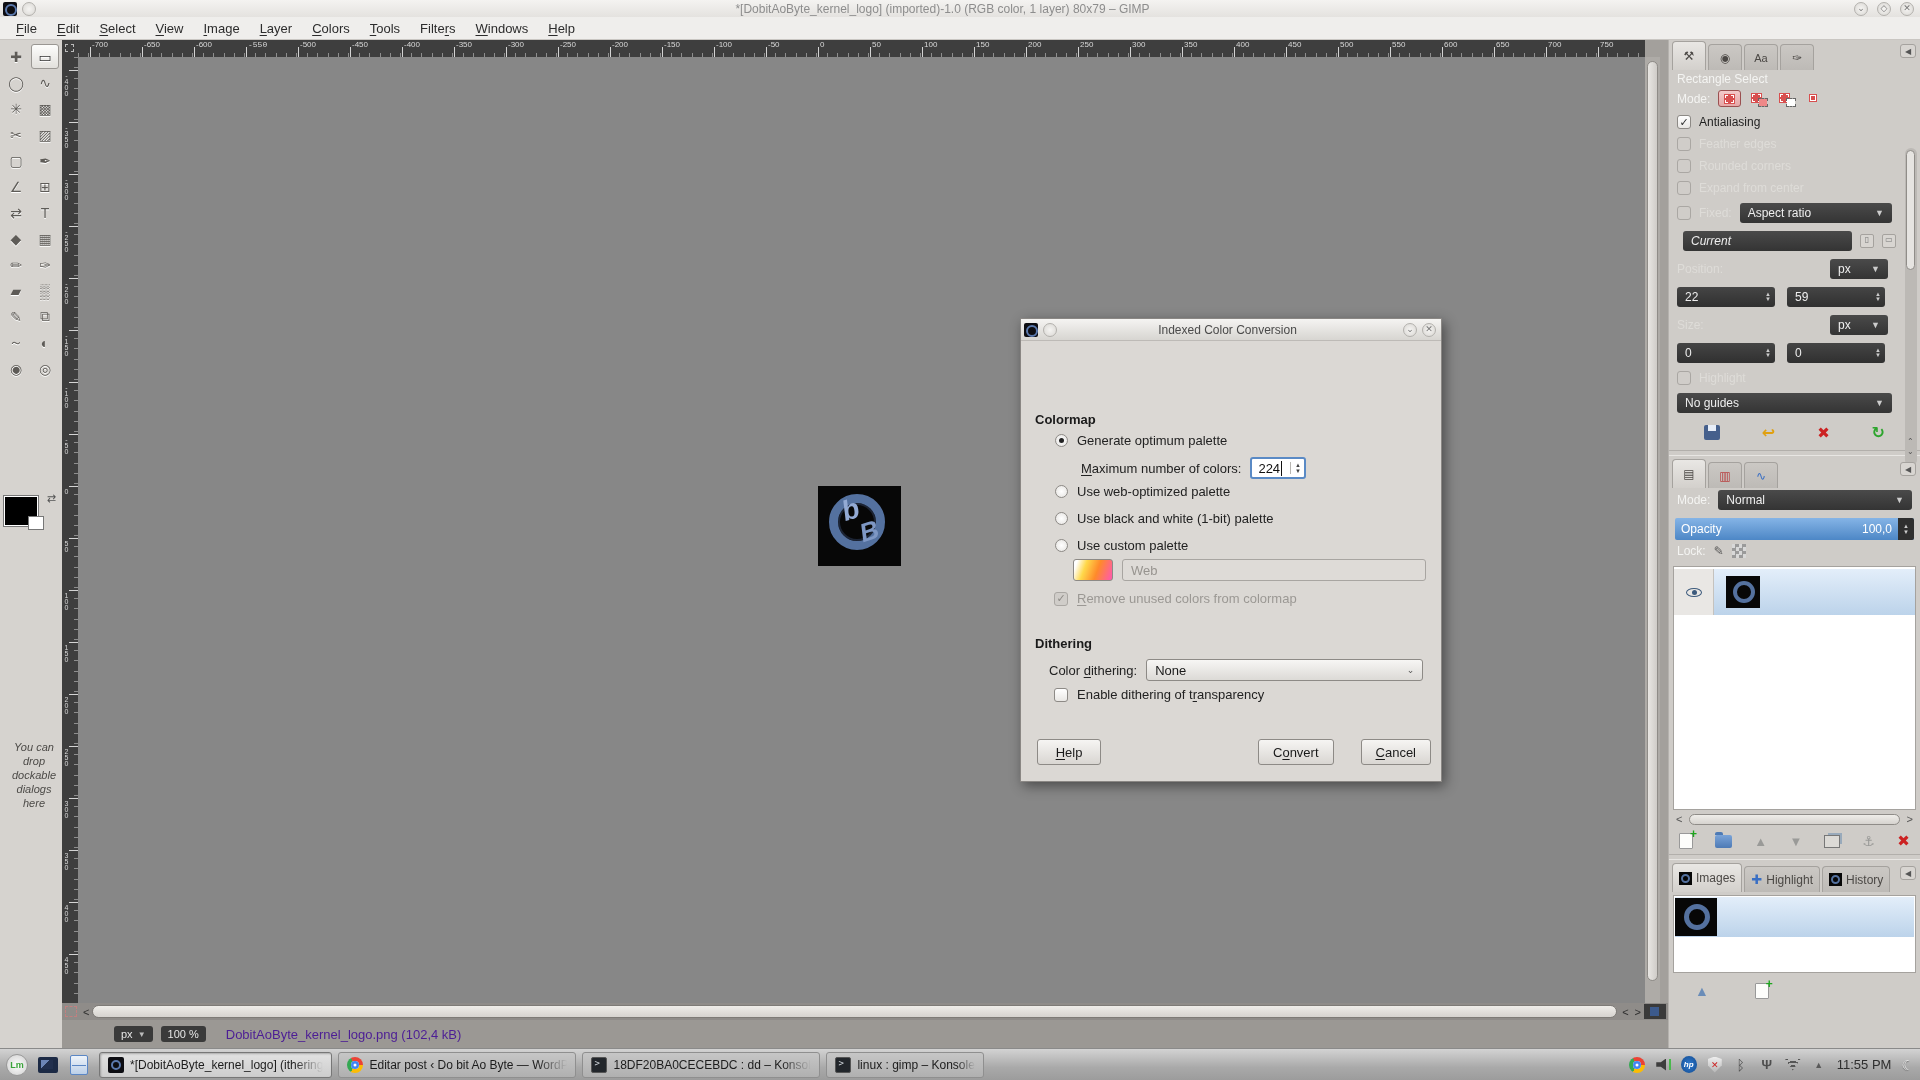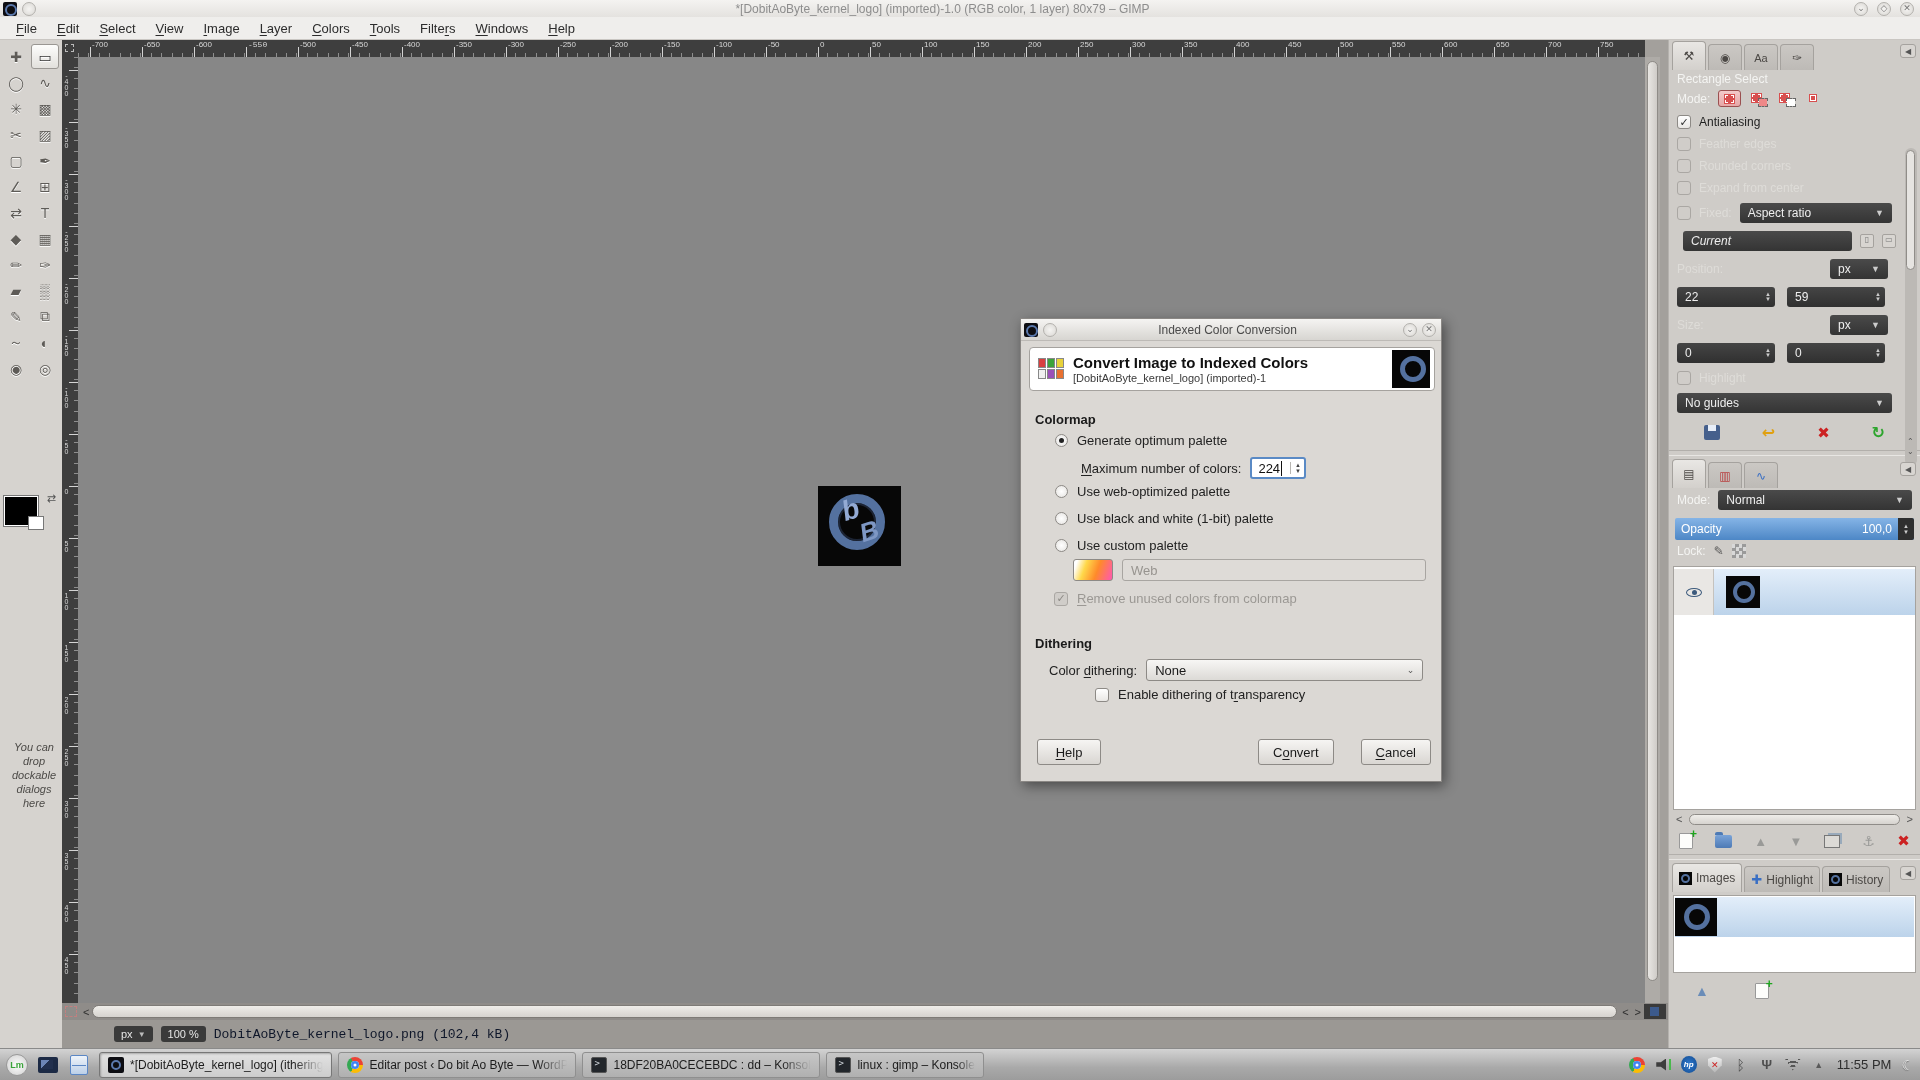--- a/index.html
+++ b/index.html
@@ -65,21 +65,21 @@
   .qmask { width:12px; height:11px; border:1px dashed #c08080; margin:0 3px; }
   .scroll-arrow { color:#2e2e2e; font-size:11px; padding:0 3px; }
   .hscroll-trough { flex:1; height:13px; background:linear-gradient(#efede9,#d6d3cf); border:1px solid #7e7b77; border-radius:7px; margin-right:2px; }
   .navbtn { width:22px; height:15px; background:#3a3a3a; margin-right:2px; position:relative; }
   .navbtn i { position:absolute; left:6px; top:3px; width:9px; height:9px; background:#3c5a8c; }
   .statusbar { position:absolute; left:0; top:980px; width:1606px; height:28px; background:#9b9894; display:flex; align-items:center; color:#f2f2f2; }
   .chip { background:#3a3a3a; color:#e6e6e6; border-radius:3px; font-size:11px; padding:2px 7px; display:inline-flex; align-items:center; gap:5px; }
   .chip .cv { font-size:8px; color:#bbb; }
   .statusbar .chip.unit { margin-left:52px; }
   .statusbar .chip.zoom { margin-left:8px; }
-  .statusbar .msg { margin-left:8px; font-size:13px; color:#0f172a;font-family:Liberation Mono, monospace; }
+  .statusbar .msg { margin-left:20px; font-size:13px; color:#4c1d95; }
 
   
   .dock { position:absolute; left:1668px; top:40px; width:252px; height:1008px; background:#cfccc8; border-left:1px solid #b5b2ae; font-size:12px; }
   .tabrow { position:relative; height:30px; display:flex; align-items:flex-end; padding-left:3px; gap:2px; }
   .tab { height:26px; min-width:34px; border:1px solid #a5a29e; border-bottom:none; border-radius:4px 4px 0 0;
     background:linear-gradient(#cbc8c4,#bdbab6); display:flex; align-items:center; justify-content:center; gap:4px; padding:0 6px; color:#4b4845; }
   .tab.active { background:linear-gradient(#e9e7e4,#d3d0cc); height:29px; }
   .collapse { position:absolute; right:4px; top:4px; width:16px; height:14px; border:1px solid #a5a29e; border-radius:3px;
     background:#d8d5d1; font-size:8px; color:#555; display:flex; align-items:center; justify-content:center; }
   .dock .lbl { color:#f4f4f2; }
@@ -695,35 +695,20 @@
   </div>
 
   <div class="dialog">
     <div class="dlg-titlebar">
       <span class="win-mini"></span>
       <span class="round-btn"></span>
       <span class="title">Indexed Color Conversion</span>
       <span class="round-btn">⌄</span>
       <span class="round-btn" style="margin-right:5px;">✕</span>
     </div>
-    <div class="dlg-header">
-      <span class="palicon" id="palicon">
-          <i style="background: rgb(216, 64, 64);"></i>
-          <i style="background: rgb(58, 163, 58);"></i>
-          <i style="background: rgb(232, 210, 58);"></i>
-          <i style="background: rgb(240, 240, 240);"></i>
-          <i style="background: rgb(154, 80, 184);"></i>
-          <i style="background: rgb(232, 112, 48);"></i>
-        </span>
-      <span class="txt">
-        <div class="h1">Convert Image to Indexed Colors</div>
-        <div class="h2">[DobitAoByte_kernel_logo] (imported)-1</div>
-      </span>
-      <span class="dlg-thumb"></span>
-    </div>
 
     <div class="sect-label" style="top:93px;">Colormap</div>
 
     <div class="drow" style="left:34px; top:114px;">
       <span class="radio sel"></span>
       <span>Generate optimum palette</span>
     </div>
     <div class="drow" style="left:52px; top:138px;margin-left:8px;">
       <span><u>M</u>aximum number of colors:</span>
       <span class="spin">
@@ -757,21 +742,21 @@
 
     <div class="sect-label" style="top:317px;">Dithering</div>
 
     <div class="drow" style="left:28px; top:340px;">
       <span>Color <u>d</u>ithering:</span>
       <span class="lightdd">
         <span>None</span>
         <span class="cv">⌄</span>
       </span>
     </div>
-    <div class="drow" style="left:33px; top:368px;margin-left:41px;">
+    <div class="drow" style="left:33px; top:368px;">
       <span class="cb"></span>
       <span>Enable dithering of t<u>r</u>ansparency</span>
     </div>
 
     <div class="drow" style="left:16px; top:420px;">
       <span class="gbtn" style="width:64px;"><u>H</u>elp</span>
     </div>
     <div class="drow" style="left:237px; top:420px; gap:27px;">
       <span class="gbtn">C<u>o</u>nvert</span>
       <span class="gbtn"><u>C</u>ancel</span>

